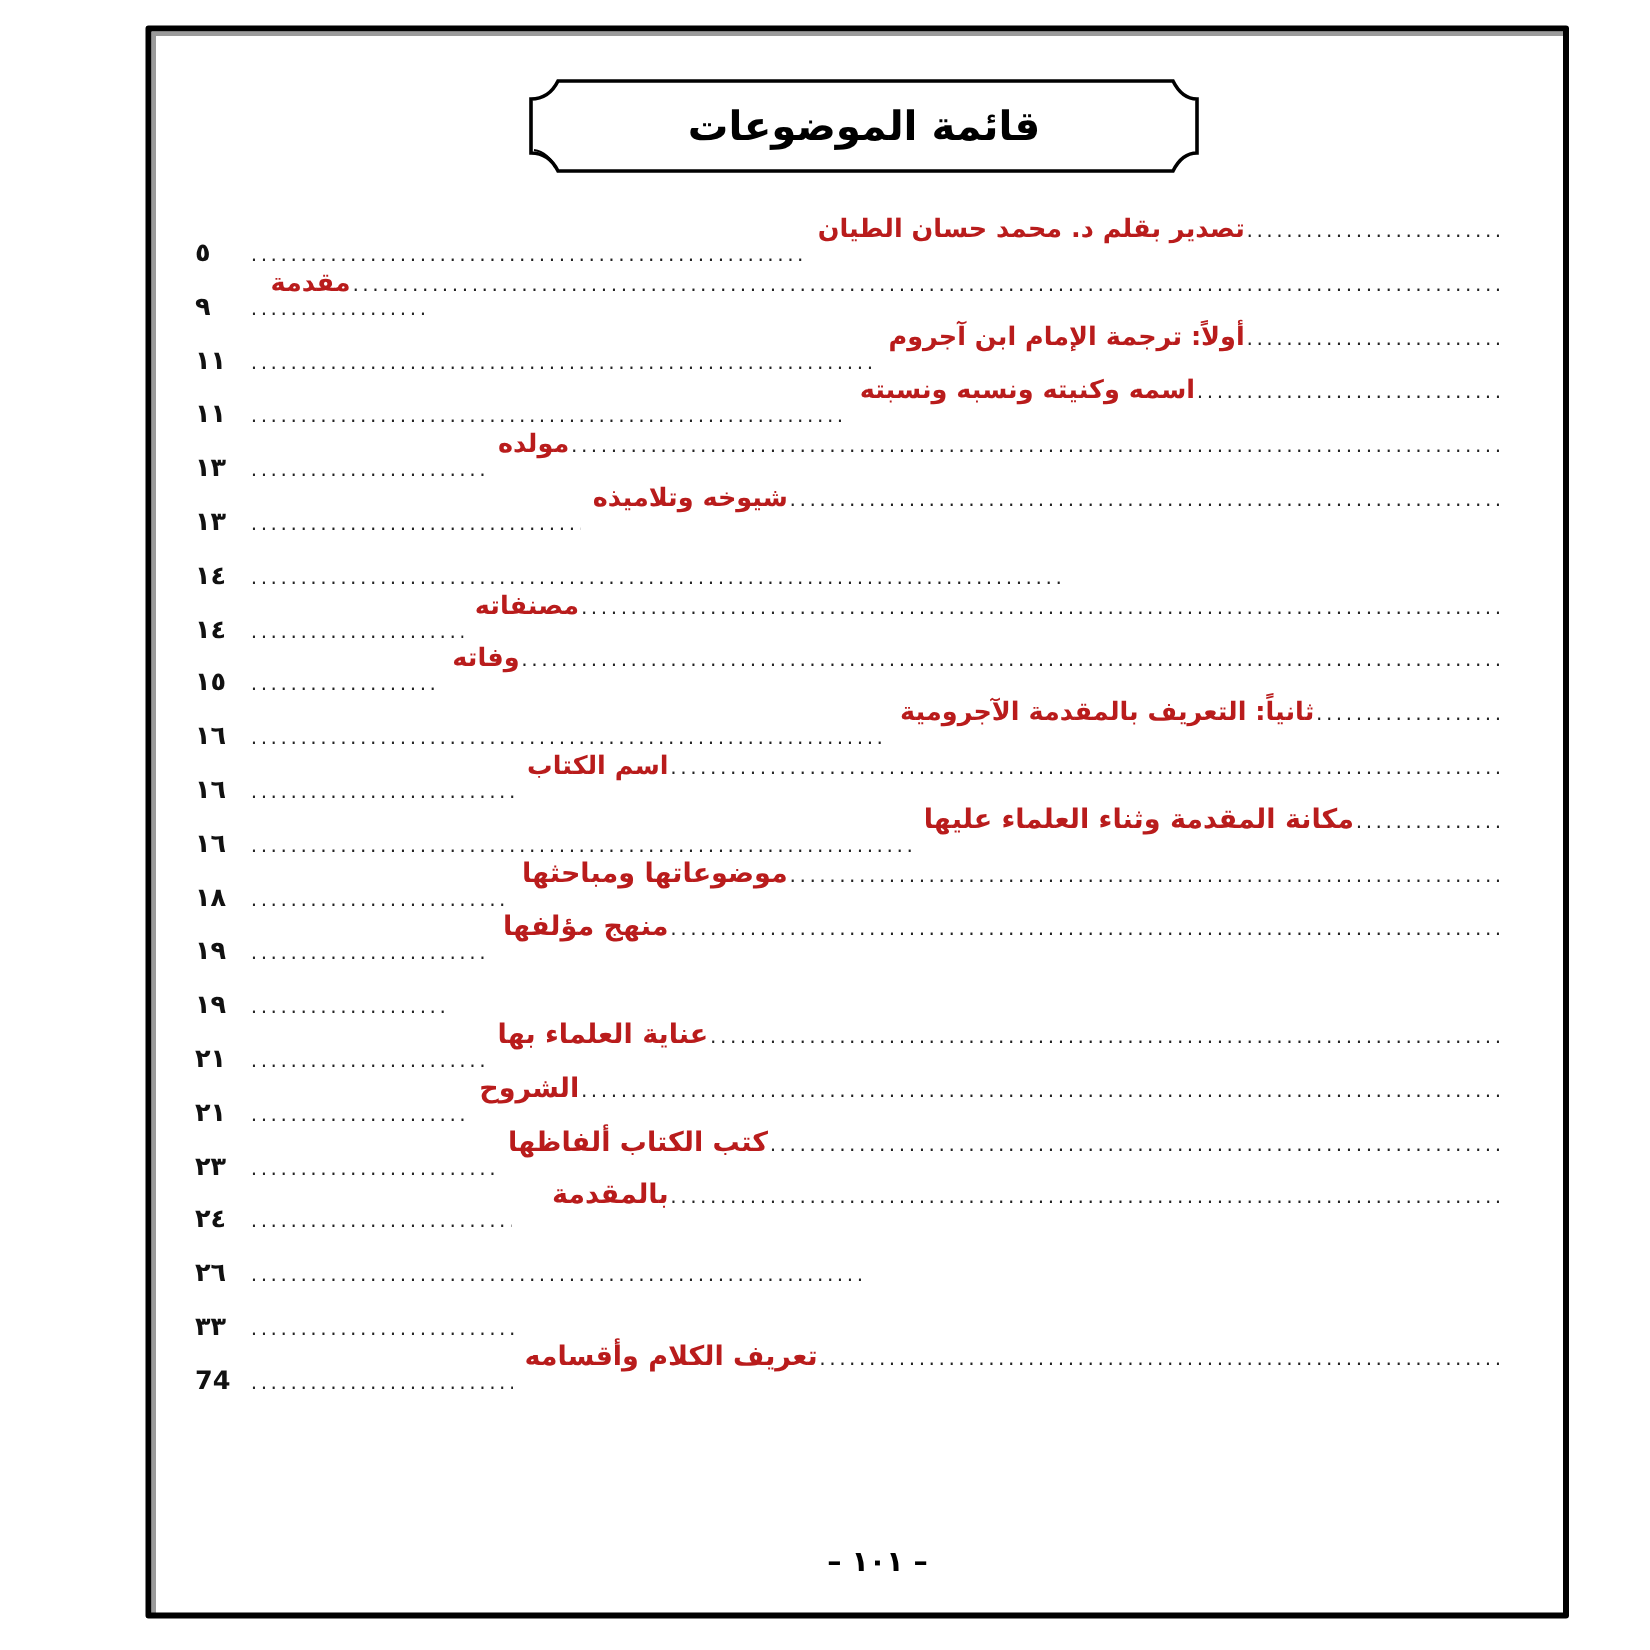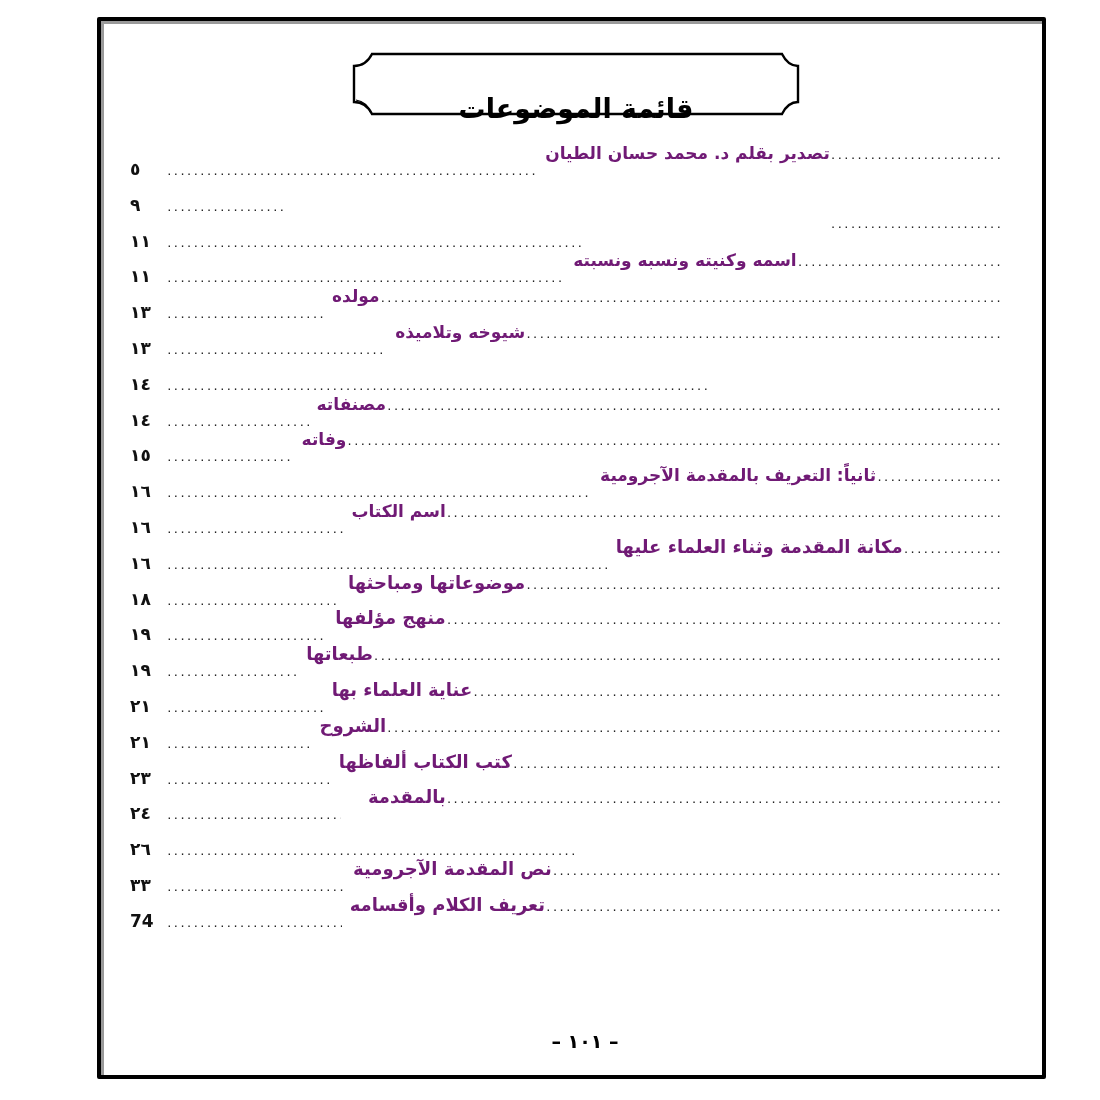--- a/index.html
+++ b/index.html
@@ -43,21 +43,20 @@
       height: 64px;
       display: flex;
       align-items: center;
       justify-content: center;
       direction: rtl;
       font-family: "DejaVu Sans", sans-serif;
       font-weight: bold;
       font-size: 27px;
       color: #000000;
       letter-spacing: 0.5px;
-      margin-top: 24px;
     }
     .toc {
       position: absolute;
       left: 130px;
       top: 140px;
       width: 880px;
     }
     .entry {
       position: relative;
       height: 35.8px;
@@ -70,21 +69,21 @@
       display: flex;
       flex-direction: row-reverse;
       align-items: baseline;
       direction: rtl;
       white-space: nowrap;
     }
     .entry-title {
       font-family: "DejaVu Sans", sans-serif;
       font-weight: bold;
       font-size: 17px;
-      color: #701a75;
+      color: #b91c1c;
       line-height: 26px;
     }
     .entry-title.heavy {
       font-size: 18px;
     }
     .leader-short {
       font-family: "DejaVu Sans Mono", monospace;
       font-size: 11px;
       color: #222222;
       letter-spacing: 0px;
@@ -151,27 +150,32 @@
       <div class="entry-title-line">
         <span class="entry-title">تصدير بقلم د. محمد حسان الطيان</span>
         <span class="leader-short">..........................</span>
       </div>
       <div class="entry-number-line">
         <span class="entry-number">٥</span>
         <span class="leader-long" style="display: inline-block; width: 371.188px;">......................................................................................................................................................................................................................</span>
       </div>
     </div>
     <div class="entry">
+      <div class="entry-title-line">
+        <span class="entry-title">مقدمة</span>
+        <span class="leader-short">....................................................................................................................</span>
+      </div>
       <div class="entry-number-line">
         <span class="entry-number">٩</span>
         <span class="leader-long" style="display: inline-block; width: 120px;">......................................................................................................................................................................................................................</span>
       </div>
     </div>
     <div class="entry">
       <div class="entry-title-line">
+        <span class="entry-title">أولاً: ترجمة الإمام ابن آجروم</span>
         <span class="leader-short">..........................</span>
       </div>
       <div class="entry-number-line">
         <span class="entry-number">١١</span>
         <span class="leader-long" style="display: inline-block; width: 418.312px;">......................................................................................................................................................................................................................</span>
       </div>
     </div>
     <div class="entry">
       <div class="entry-title-line">
         <span class="entry-title">اسمه وكنيته ونسبه ونسبته</span>
@@ -272,24 +276,20 @@
       <div class="entry-title-line">
         <span class="entry-title heavy">منهج مؤلفها</span>
         <span class="leader-short">....................................................................................</span>
       </div>
       <div class="entry-number-line">
         <span class="entry-number">١٩</span>
         <span class="leader-long" style="display: inline-block; width: 161.297px;">......................................................................................................................................................................................................................</span>
       </div>
     </div>
     <div class="entry">
-      <div class="entry-title-line">
-        <span class="entry-title heavy">طبعاتها</span>
-        <span class="leader-short">...............................................................................................</span>
-      </div>
       <div class="entry-number-line">
         <span class="entry-number">١٩</span>
         <span class="leader-long" style="display: inline-block; width: 132.219px;">......................................................................................................................................................................................................................</span>
       </div>
     </div>
     <div class="entry">
       <div class="entry-title-line">
         <span class="entry-title heavy">عناية العلماء بها</span>
         <span class="leader-short">................................................................................</span>
       </div>
@@ -328,24 +328,20 @@
         <span class="leader-long" style="display: inline-block; width: 174.547px;">......................................................................................................................................................................................................................</span>
       </div>
     </div>
     <div class="entry">
       <div class="entry-number-line">
         <span class="entry-number">٢٦</span>
         <span class="leader-long" style="display: inline-block; width: 411.891px;">......................................................................................................................................................................................................................</span>
       </div>
     </div>
     <div class="entry">
-      <div class="entry-title-line">
-        <span class="entry-title heavy">نص المقدمة الآجرومية</span>
-        <span class="leader-short">....................................................................</span>
-      </div>
       <div class="entry-number-line">
         <span class="entry-number">٣٣</span>
         <span class="leader-long" style="display: inline-block; width: 179.047px;">......................................................................................................................................................................................................................</span>
       </div>
     </div>
     <div class="entry">
       <div class="entry-title-line">
         <span class="entry-title heavy">تعريف الكلام وأقسامه</span>
         <span class="leader-short">.....................................................................</span>
       </div>

